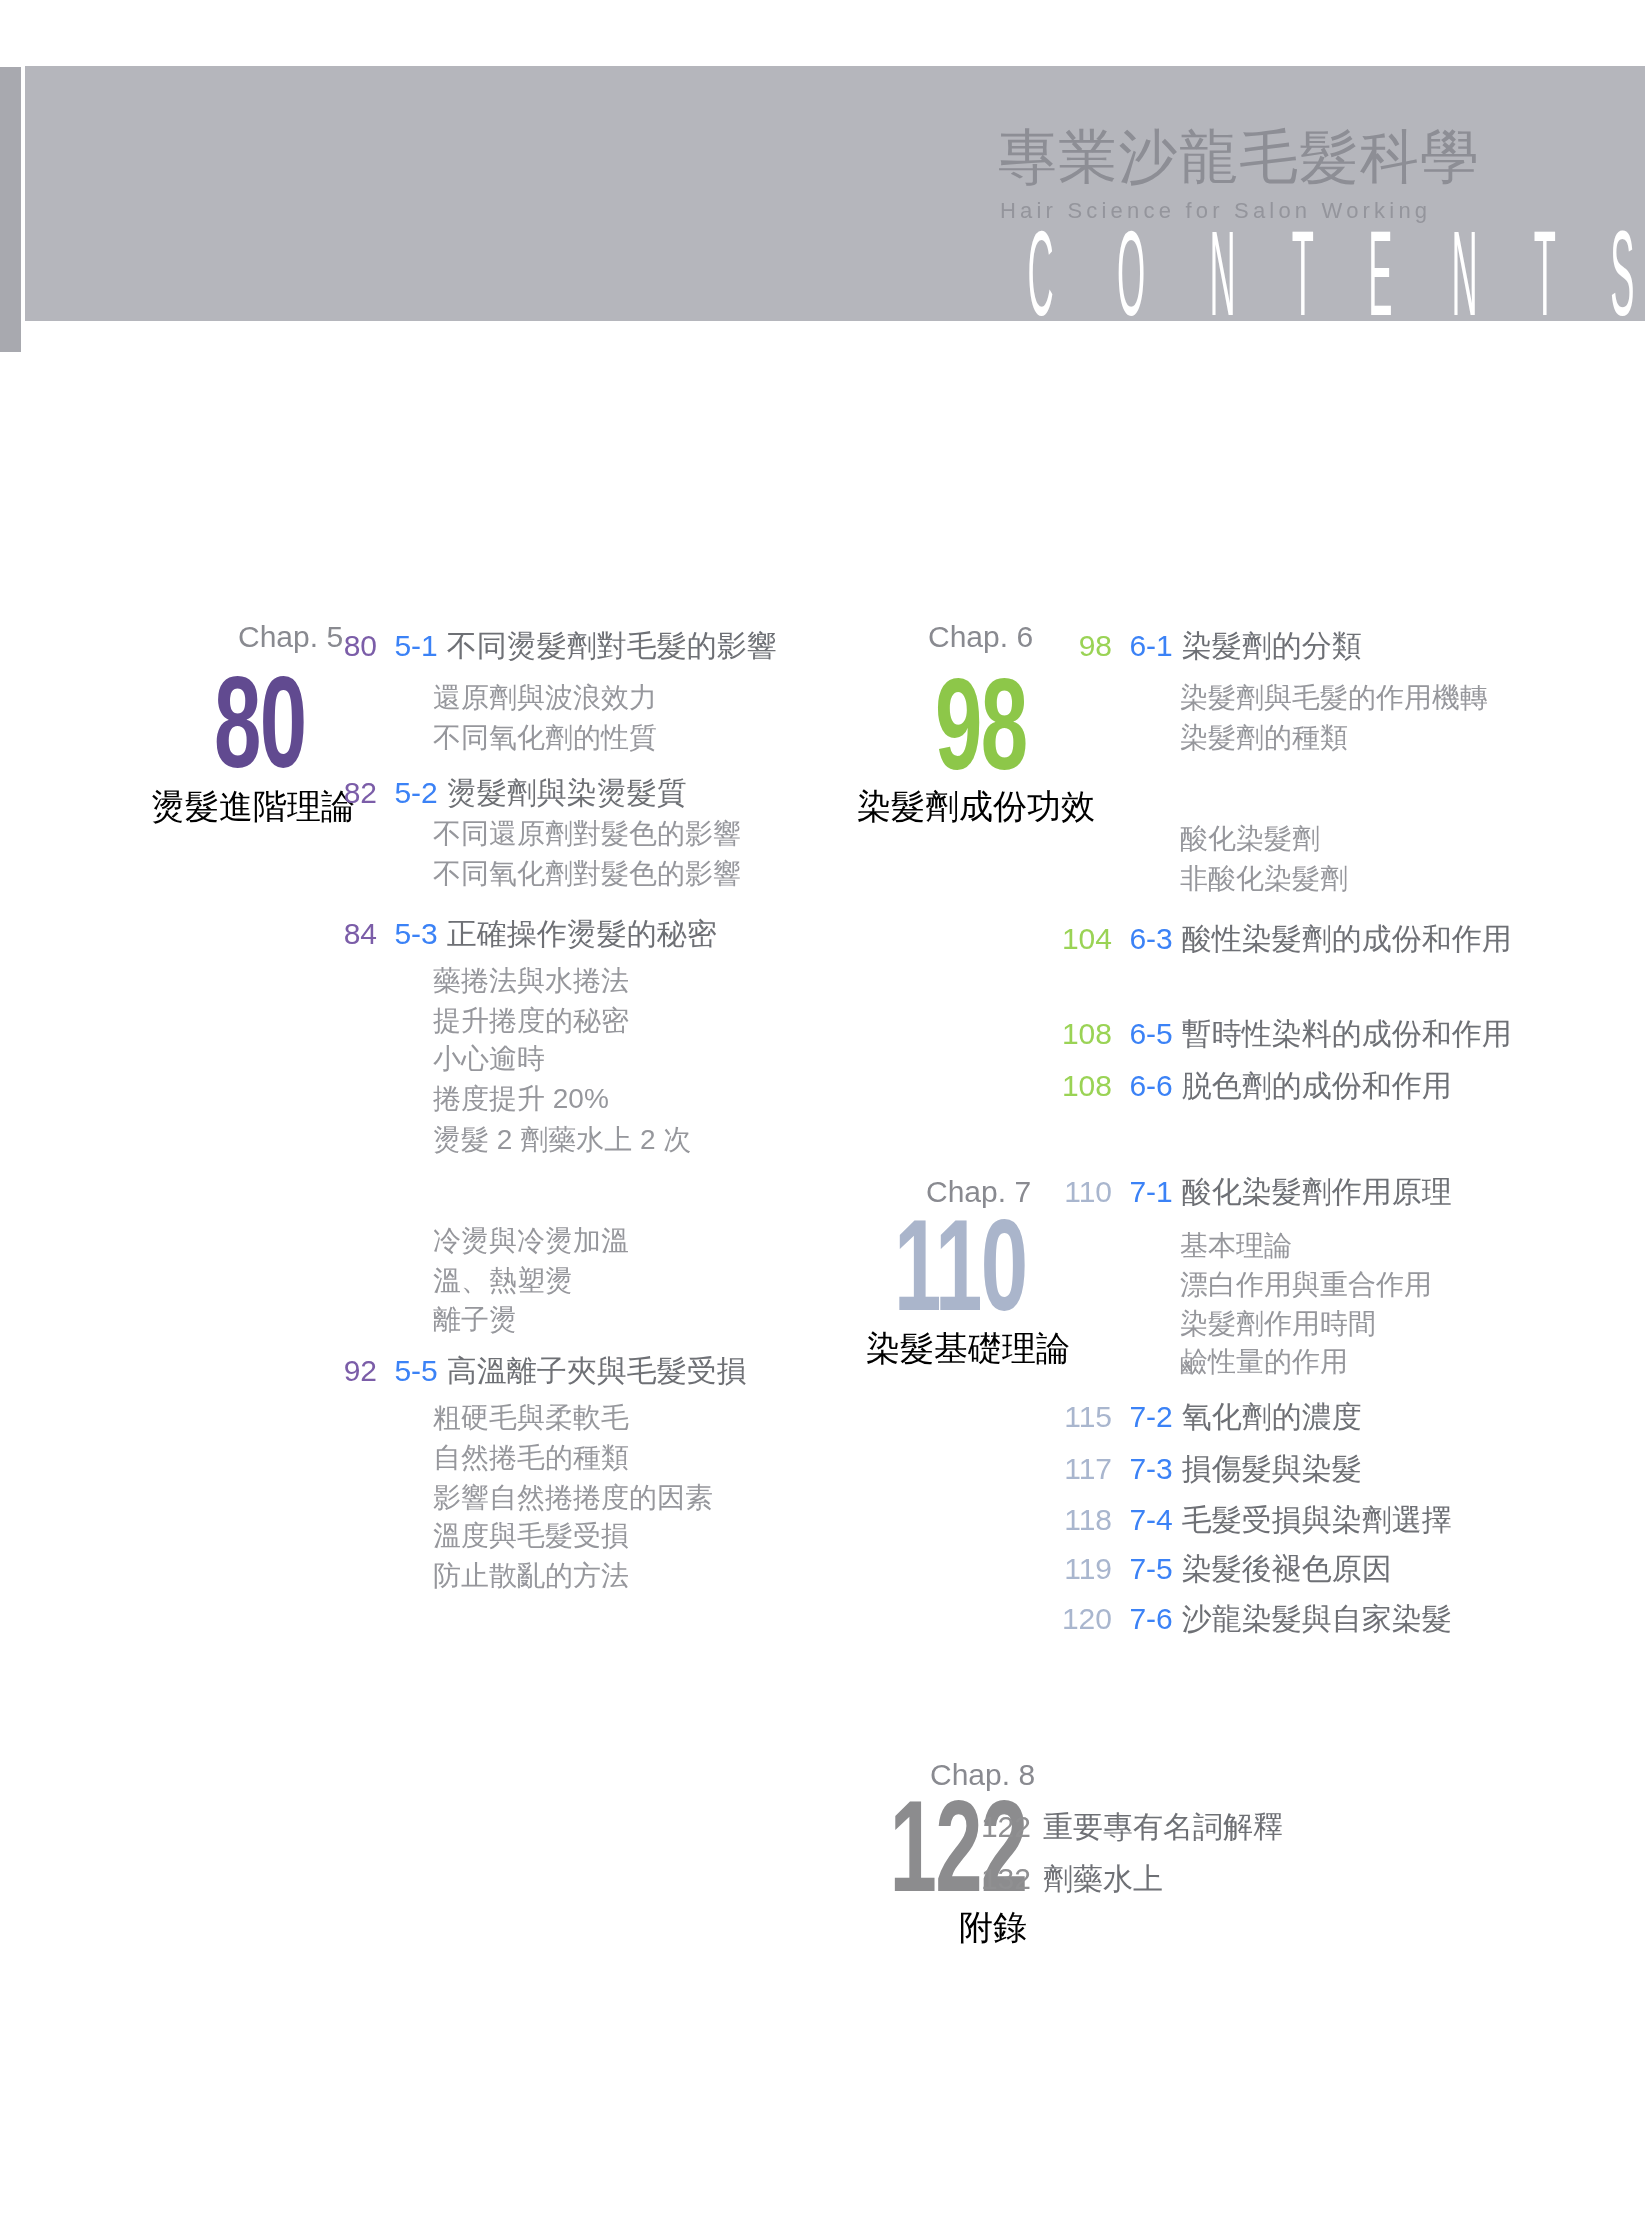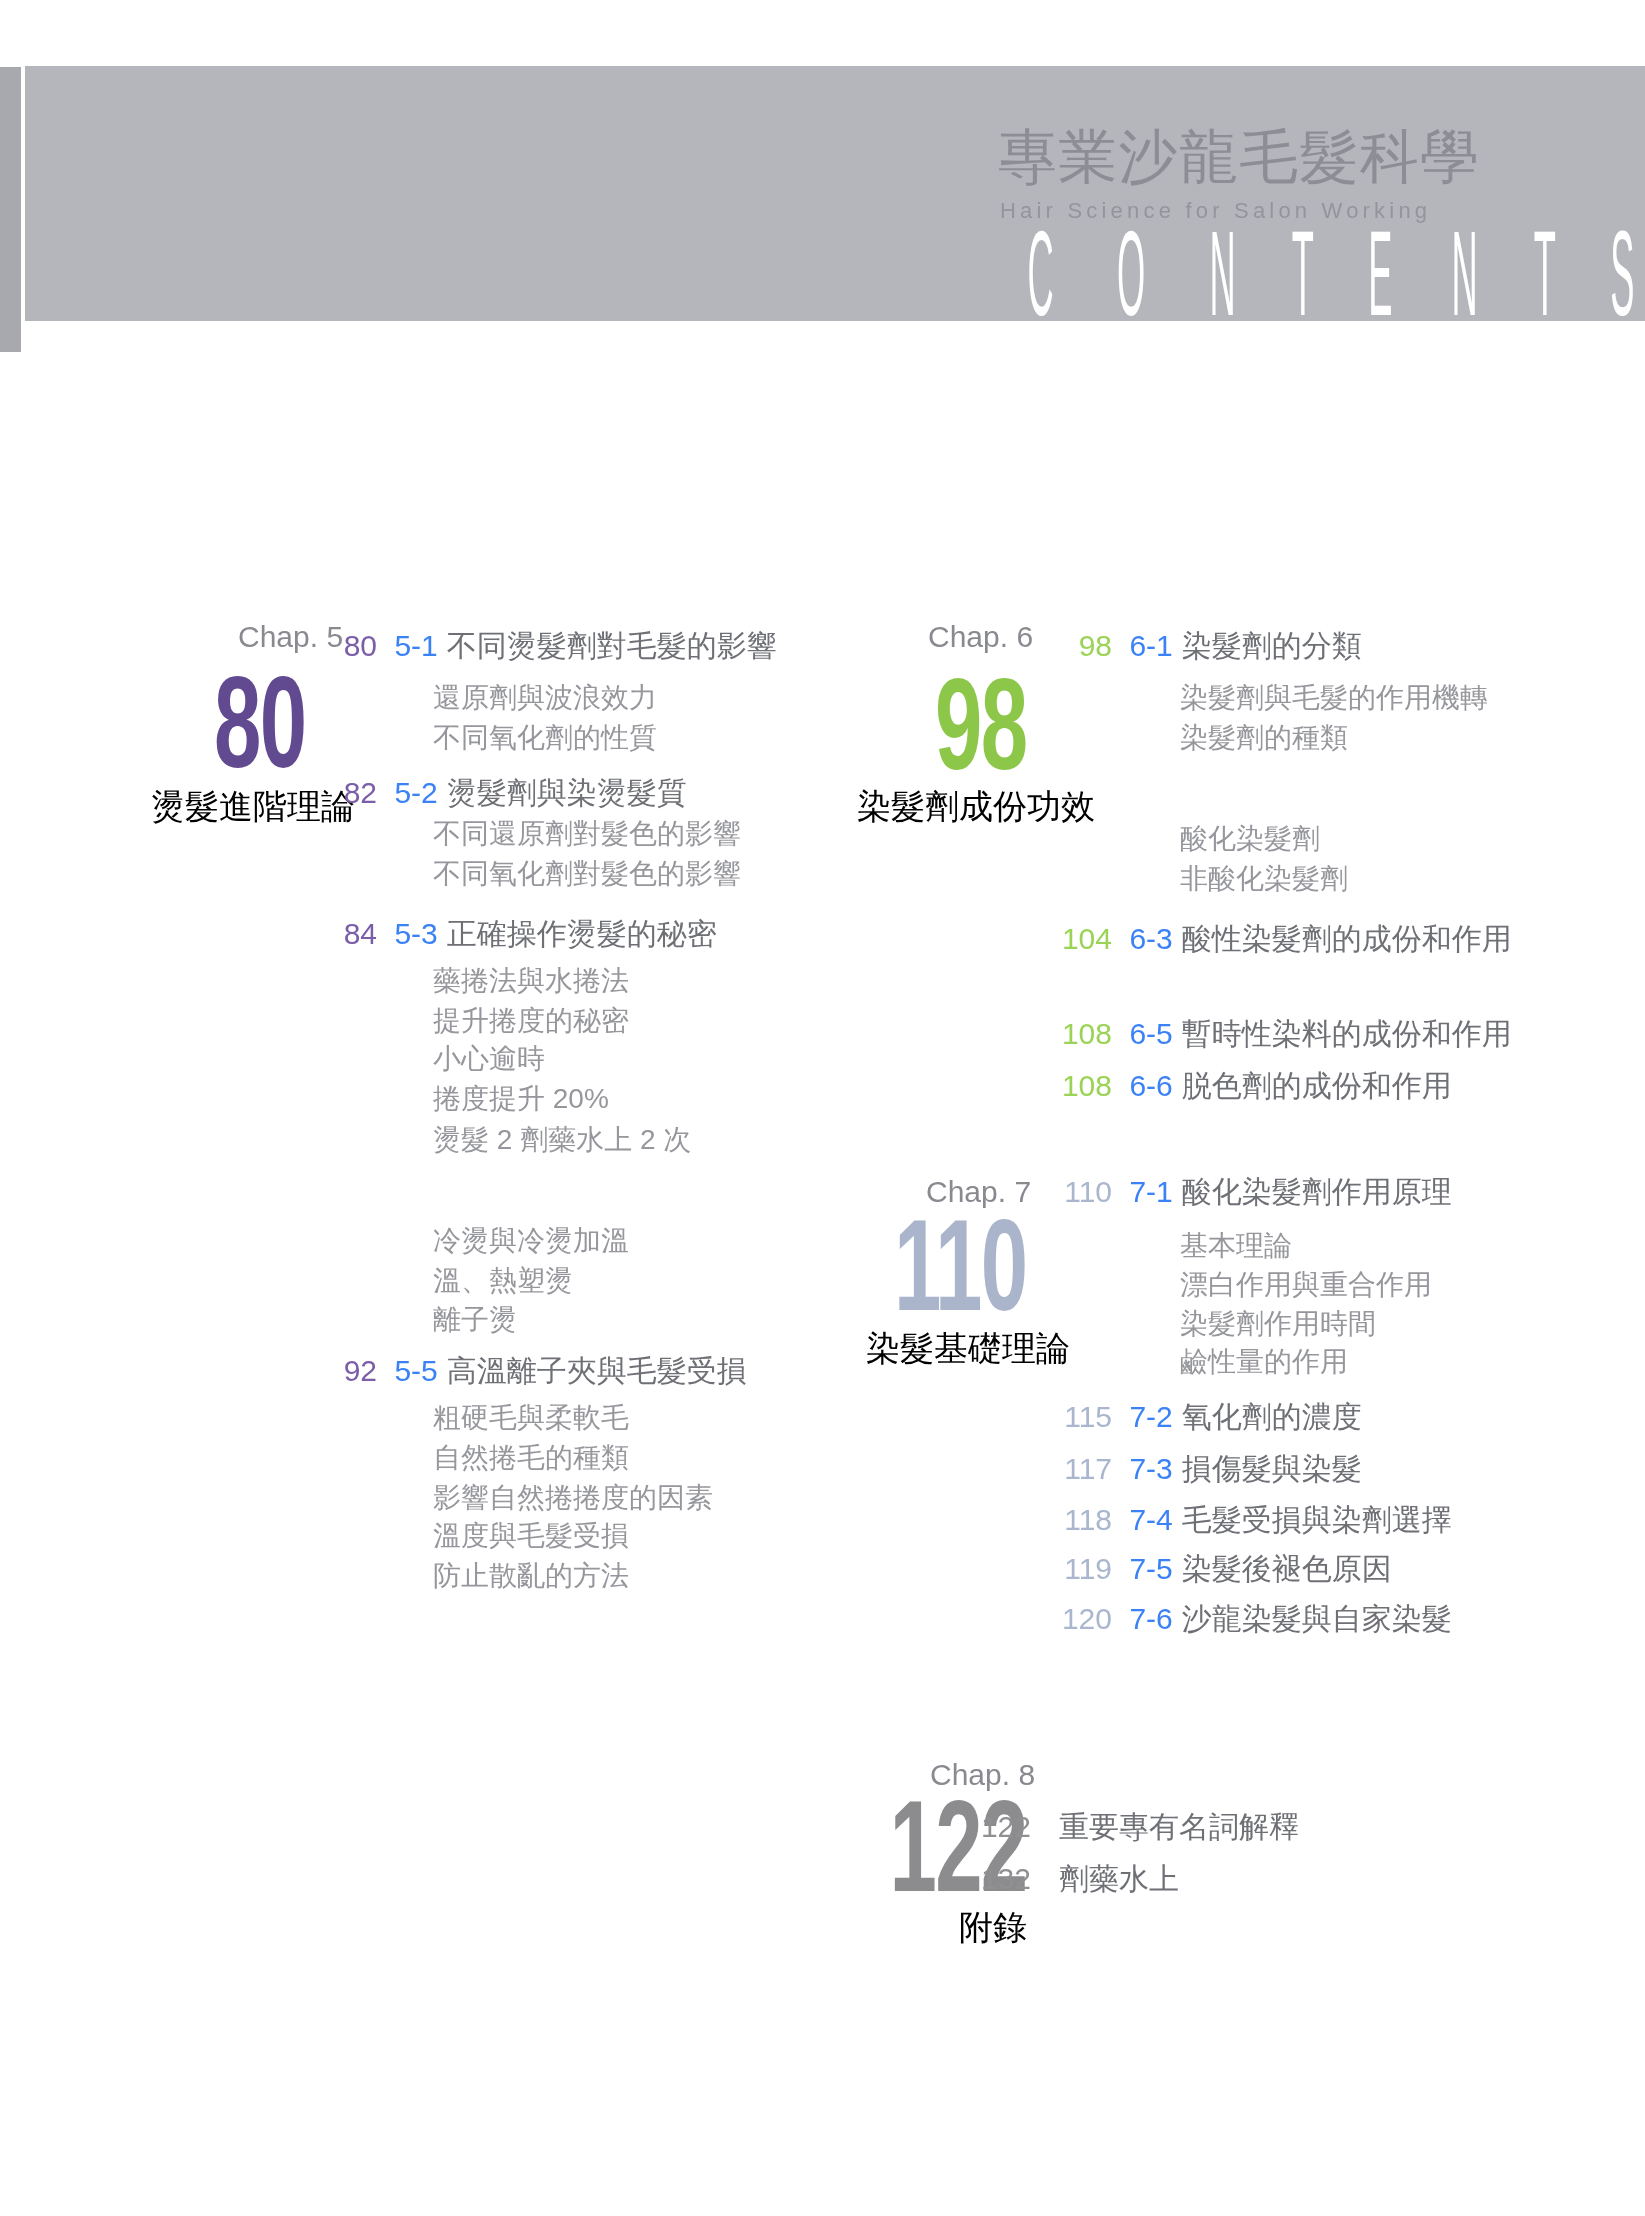--- a/index.html
+++ b/index.html
@@ -24,21 +24,21 @@
   .chap-name{position:absolute;font-size:34px;line-height:1.1;color:#000000;white-space:nowrap;text-align:center;}
   
   .row{position:absolute;display:flex;align-items:baseline;font-size:30px;line-height:1.1;
         white-space:nowrap;}
   .row .num{display:inline-block;text-align:right;}
   .colA .num{width:61px;}
   .colB .num{width:90px;}
   .colC .num{width:90px;}
   .row .code{margin-left:17.4px;color:#3b82f6;}
   .row .title{margin-left:9px;color:#6e7075;}
-  .colC .title{margin-left:28px;}
+  .colC .title{margin-left:12px;}
   .purple .num{color:#7b5da8;}
   .green .num{color:#9ad355;}
   .blue .num{color:#a9b6ce;}
   .gray .num{color:#909092;}
   .sub{position:absolute;font-size:28px;line-height:1.1;color:#96979c;white-space:nowrap;}
 </style>
 </head>
 <body>
 
 <div class="page">

